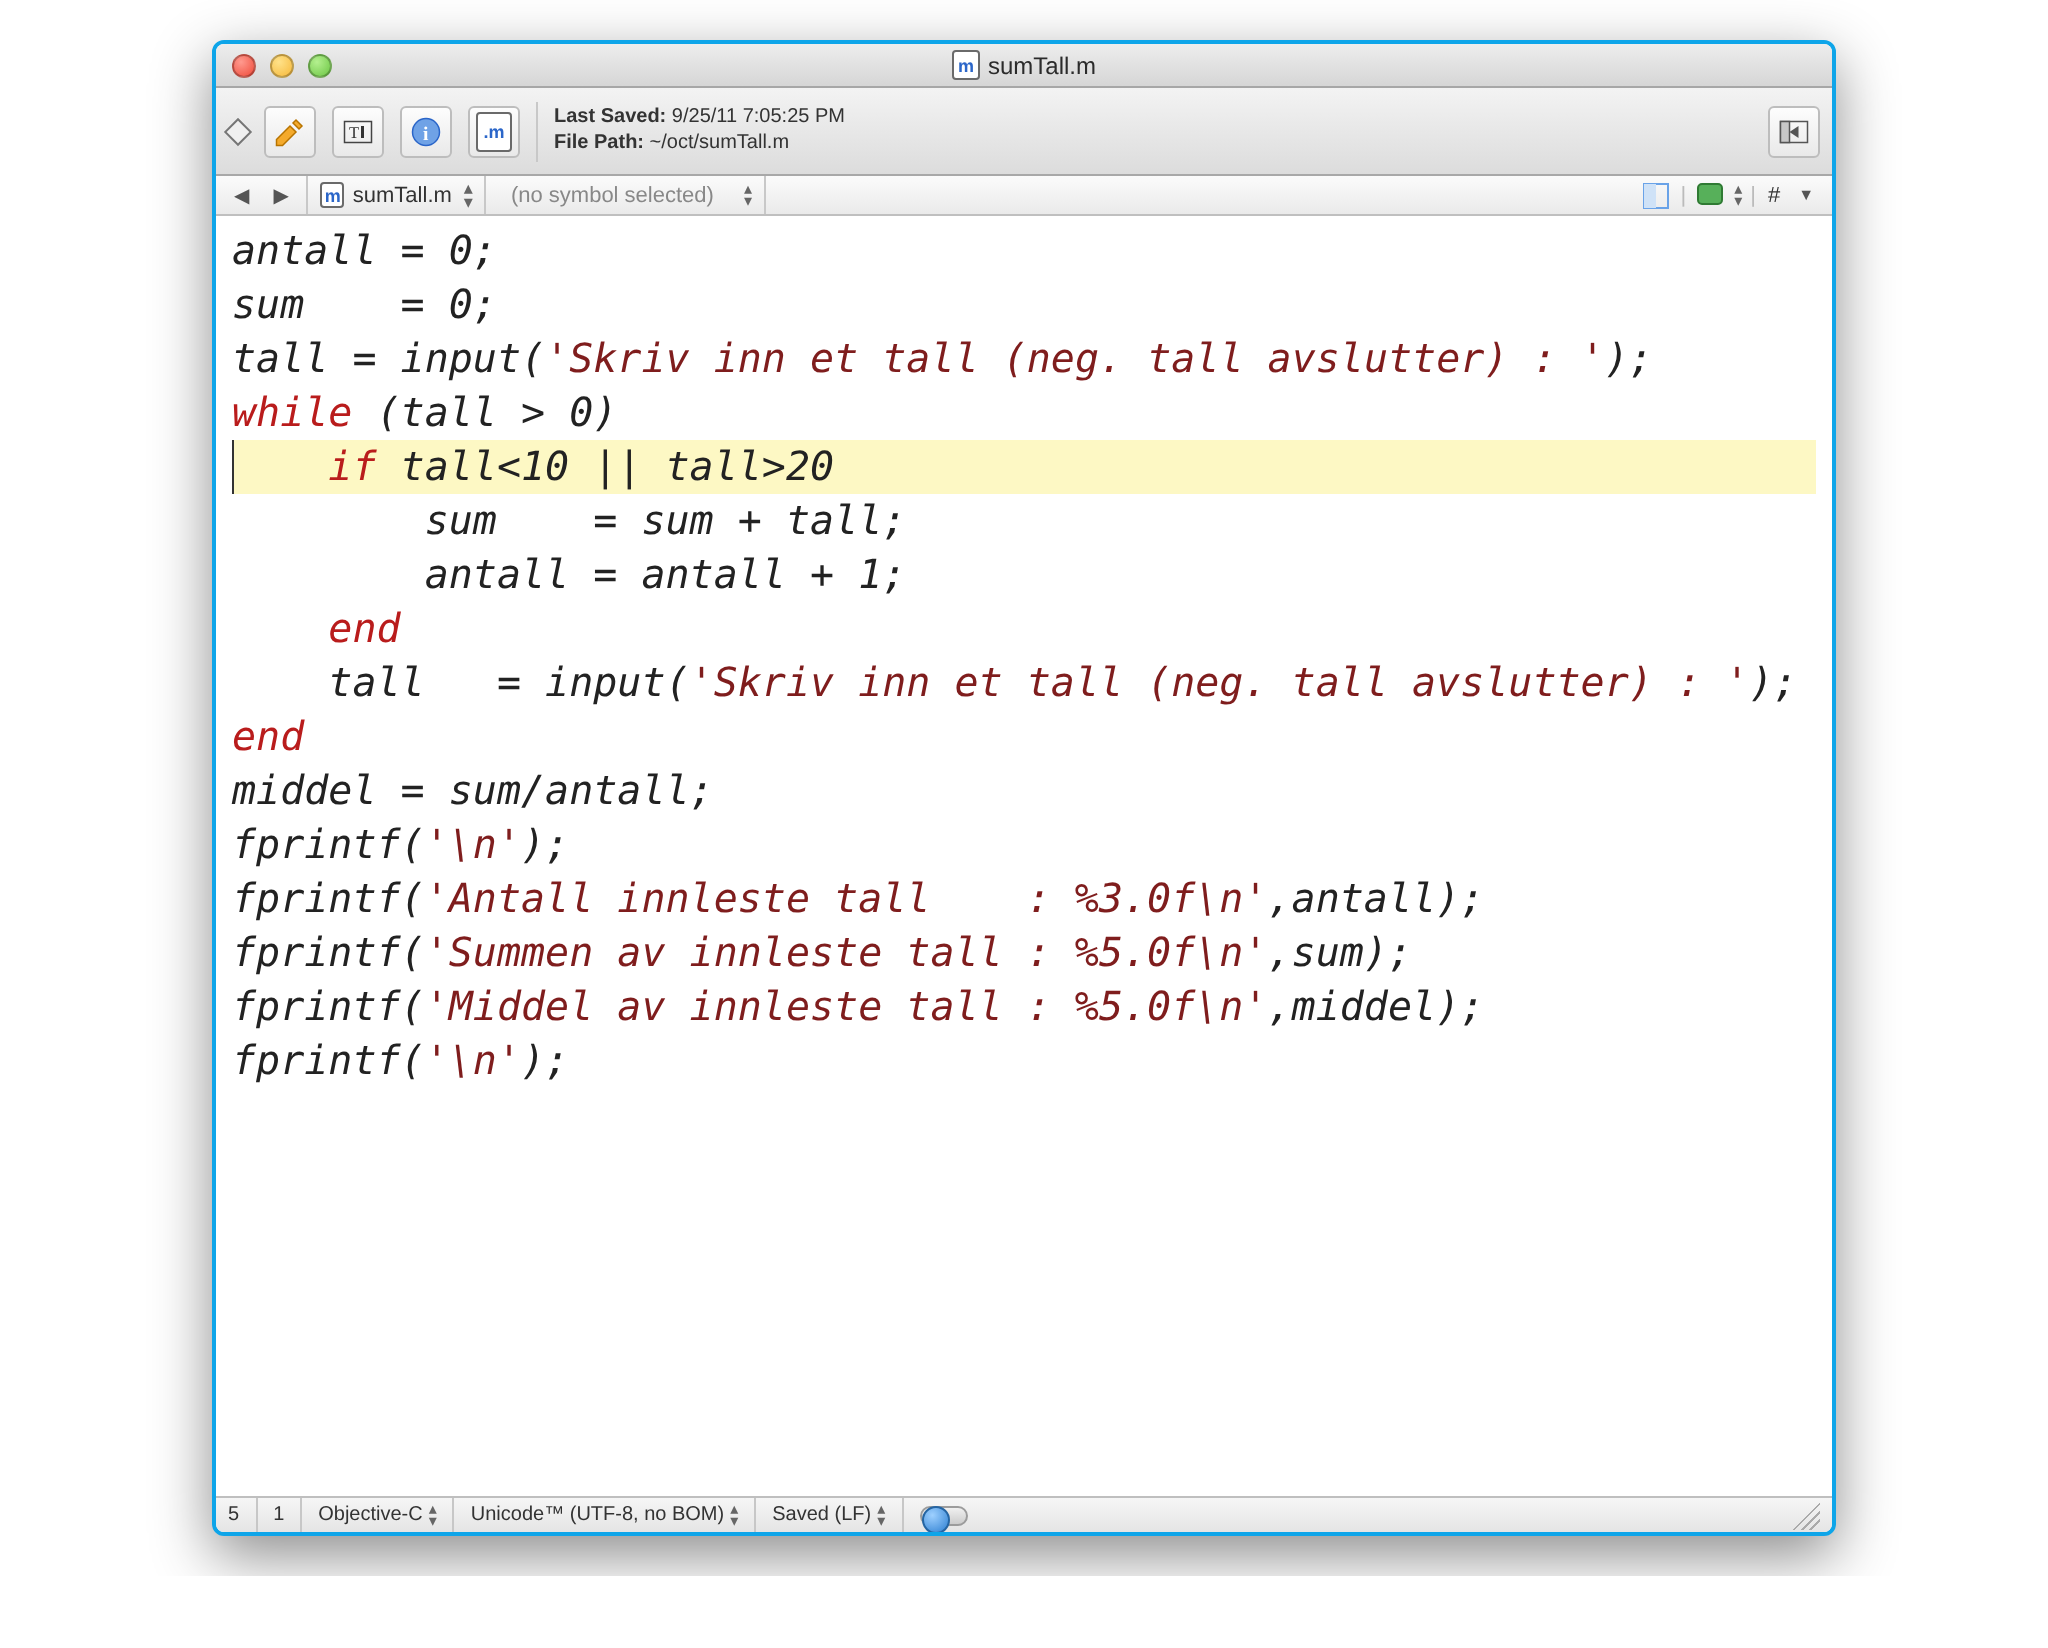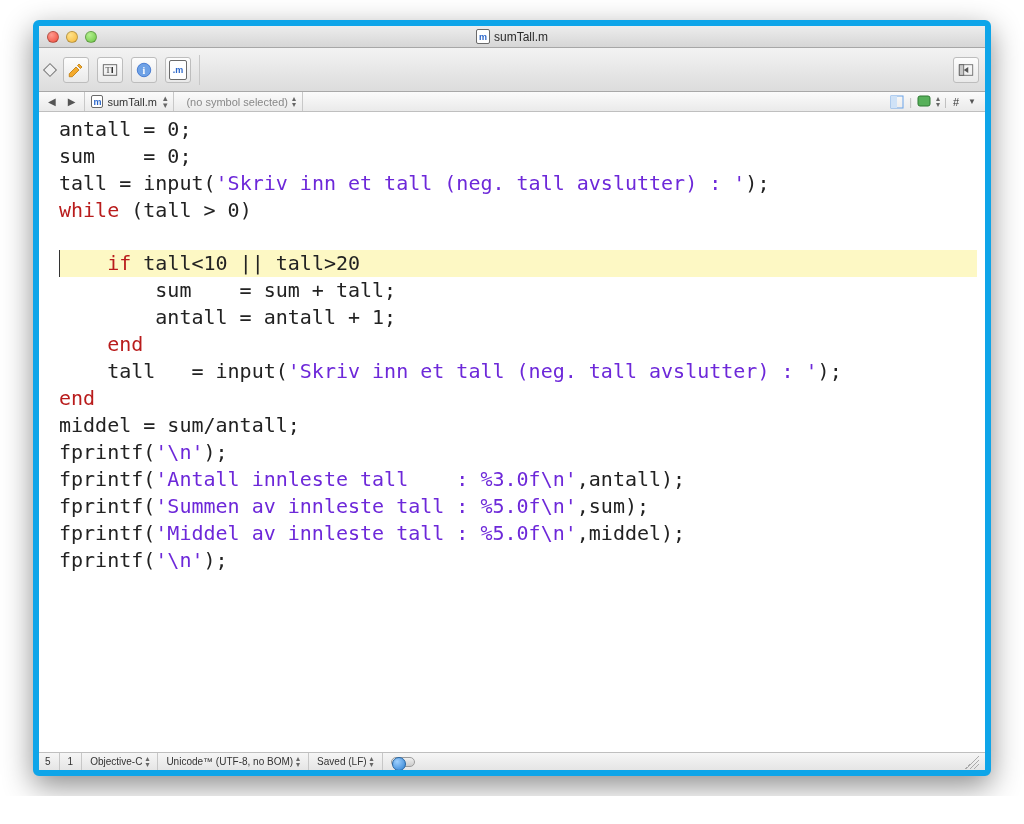--- a/index.html
+++ b/index.html
@@ -7,22 +7,22 @@
     background: #fff;
     font-family: "Lucida Grande", "Helvetica Neue", Arial, sans-serif;
     font-size: 11px;
     color: #333;
     display: flex;
     align-items: flex-start;
     justify-content: center;
     padding: 20px;
   }
   .window {
-    width: 958px;
-    border: 6px solid #0ea5e9;
+    width: 812px;
+    border: 2px solid #0ea5e9;
     border-radius: 6px;
     box-shadow: 0 10px 30px rgba(0,0,0,0.45);
     overflow: hidden;
     background: #fff;
   }
   .titlebar {
     height: 22px;
     background: linear-gradient(#ededed, #d6d6d6);
     border-bottom: 1px solid #a7a7a7;
     display: flex;
@@ -96,37 +96,38 @@
   .nav-doc {
     display:flex; align-items:center; gap:4px;
     border-left:1px solid #c8c8c8; border-right:1px solid #c8c8c8;
     padding: 0 6px; height:100%;
   }
   .nav-doc .doc-icon { width:12px; height:13px; }
   .nav-doc .updn { color:#666; font-size:9px; line-height:0.7; display:flex; flex-direction:column; margin-left:2px;}
   .symbol-pill {
     color:#888; padding:0 6px;
     border-right:1px solid #c8c8c8; height:100%;
-    display:flex; align-items:center; gap:4px;
+    display:flex; align-items:center; gap:15px;
   }
   .nav-right { display:flex; align-items:center; gap:4px; margin-left:auto; }
   .nav-right .ico { width:16px; height:16px; display:flex; align-items:center; justify-content:center; }
   .editor {
     font-family: "Monaco","Menlo","Consolas",monospace;
     font-size: 20px;
     line-height: 1.35;
-    padding: 4px 8px 8px 20px;
+    padding: 4px 8px 8px 8px;
     min-height: 640px;
     white-space: pre;
     color:#222;
     overflow-x:auto;
+    font-style:italic;
   }
   .editor .kw   { color:#b91c1c; }
-  .editor .str  { color:#6d28d9; }
-  .editor .hl   { background:#fdf8c4; display:inline-block; width:100%; position:relative;margin-top:26px; }
+  .editor .str  { color:#7f1d1d; }
+  .editor .hl   { background:#fdf8c4; display:inline-block; width:100%; position:relative; }
   .editor .caret-bar { position:absolute; left:0; top:0; bottom:0; width:1px; background:#333; }
   .statusbar {
     height:18px;
     background: linear-gradient(#f6f6f6,#e5e5e5);
     border-top:1px solid #bfbfbf;
     display:flex; align-items:center;
     font-size:10px; color:#333;
     padding:0 6px; gap:8px;
   }
   .statusbar .cell { border-right:1px solid #c7c7c7; padding-right:8px; height:100%; display:flex; align-items:center; gap:3px;}
@@ -188,20 +189,30 @@
           <circle cx="12" cy="12" r="9" fill="#6fa2e6" stroke="#2b66c9"></circle>
           <text x="10" y="17" font-size="13" fill="#fff" font-weight="bold" font-family="Georgia">i</text>
         </svg>
     </div>
     <div class="tb-btn">
       <span class="doc-icon" data-letter=".m" style="width:18px;height:20px;"></span>
     </div>
 
     <div class="sep"></div>
 
+    <div class="info-block">
+      <div>
+        <b>Last Saved:</b>
+        <span>9/25/11 7:05:25 PM</span>
+      </div>
+      <div>
+        <b>File Path:</b>
+        <span>~/oct/sumTall.m</span>
+      </div>
+    </div>
 
     <div class="toolbar-spacer"></div>
 
     <div class="toolbar-right">
       <div class="tb-btn">
         <svg viewBox="0 0 24 24">
             <rect x="3" y="5" width="18" height="14" fill="none" stroke="#555"></rect>
             <rect x="3" y="5" width="6" height="14" fill="#c8c8c8" stroke="#555"></rect>
             <path d="M9 12l6-4v8z" fill="#555"></path>
           </svg>

